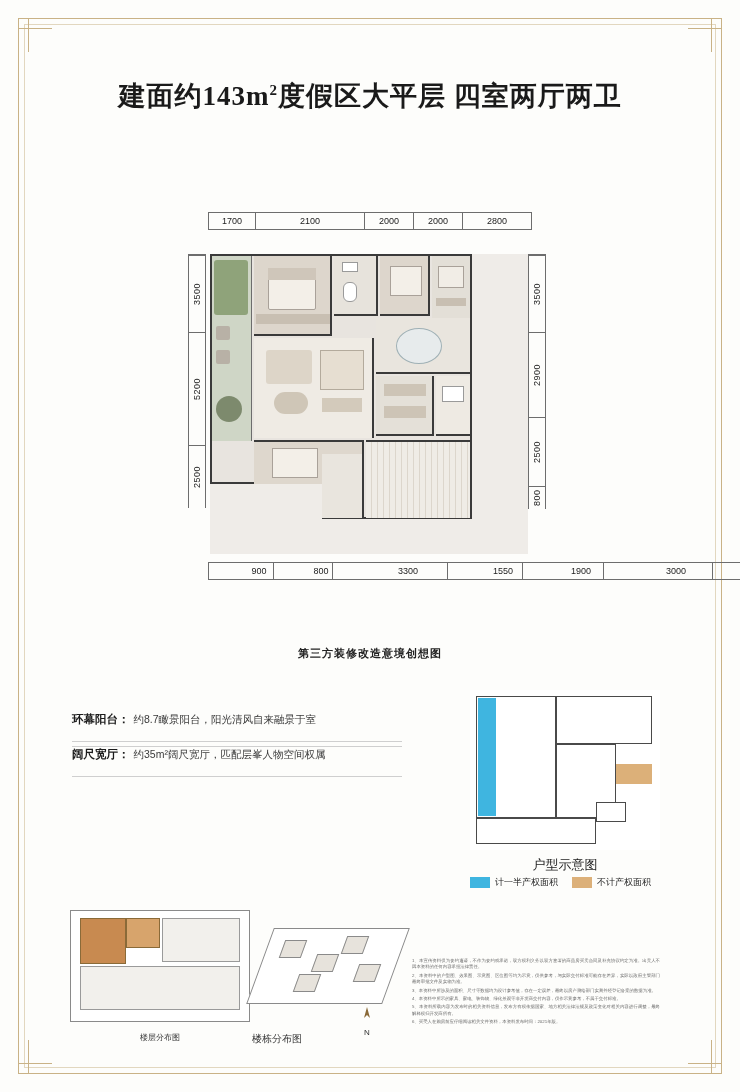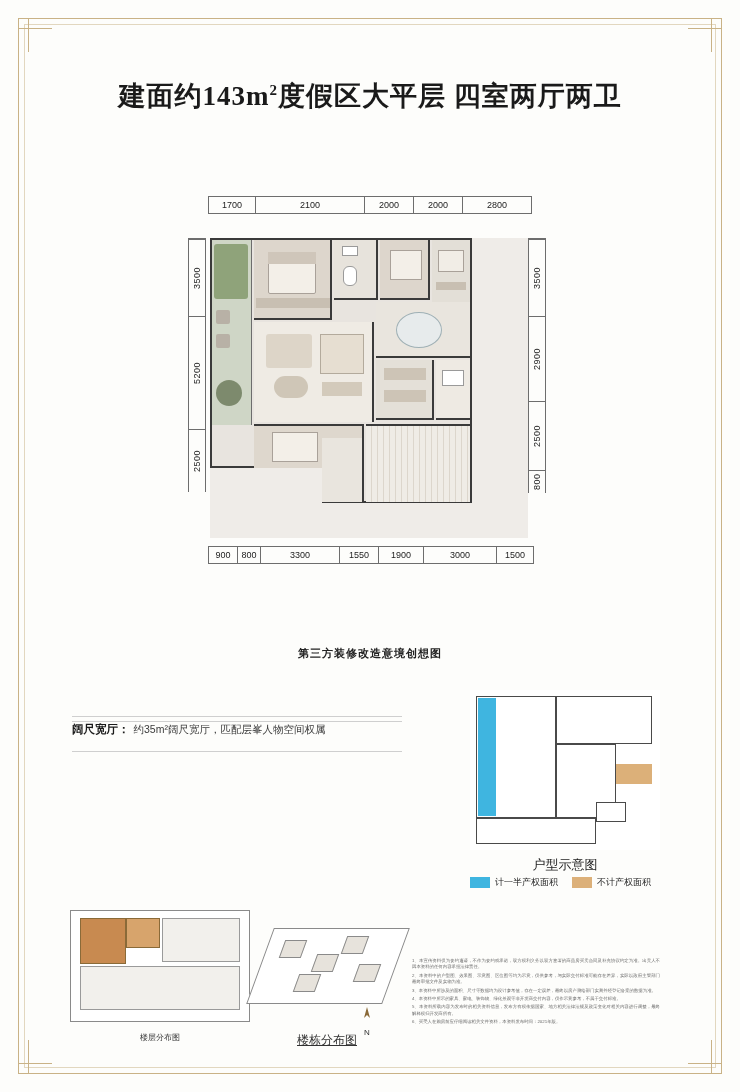--- a/index.html
+++ b/index.html
@@ -44,41 +44,41 @@
     position:absolute;left:0;right:0;top:78px;
     text-align:center;
     font-family:"Liberation Serif", serif;
     font-size:27px;font-weight:bold;letter-spacing:1px;
     color:#1a1a1a;
   }
   .title sup{font-size:15px;vertical-align:super;}
 
   
   .plan-wrap{
-    position:absolute;left:180px;top:196px;width:400px;height:390px;
+    position:absolute;left:180px;top:212px;width:400px;height:390px;
   }
   
   .dim-top{
     position:absolute;left:28px;top:0;height:18px;
     display:flex;border:1px solid #6d6d6d;border-right:none;
     box-sizing:border-box;
   }
   .dim-top div{
     border-right:1px solid #6d6d6d;
     font-size:9px;line-height:16px;text-align:center;color:#222;
   }
   
   .dim-bottom{
     position:absolute;left:28px;top:350px;height:18px;
     display:flex;border:1px solid #6d6d6d;border-right:none;
     box-sizing:border-box;
   }
   .dim-bottom div{
     border-right:1px solid #6d6d6d;
-    font-size:9px;line-height:16px;text-align:center;color:#222;
+    font-size:9px;line-height:16px;text-align:center;color:#222;margin-left:36px;
   }
   
   .dim-left{
     position:absolute;left:8px;top:42px;width:18px;
     display:flex;flex-direction:column;border:1px solid #6d6d6d;border-bottom:none;
     box-sizing:border-box;
   }
   .dim-left div{
     border-bottom:1px solid #6d6d6d;
     font-size:9px;color:#222;
@@ -148,22 +148,22 @@
     position:absolute;left:70px;top:910px;width:180px;height:120px;
   }
   .fp-cap{
     position:absolute;left:70px;top:1032px;width:180px;text-align:center;
     font-size:8px;color:#333;
   }
   .bldg-mini{
     position:absolute;left:252px;top:910px;width:150px;height:120px;
   }
   .bd-cap{
-    position:absolute;left:252px;top:1032px;width:150px;text-align:center;
-    font-size:12px;color:#333;text-decoration:underline;
+    position:absolute;left:252px;top:1032px;width:150px;text-align:left;
+    font-size:10px;color:#333;
   }
   .compass{
     position:absolute;left:356px;top:1006px;width:22px;height:28px;
     text-align:center;font-size:8px;color:#333;
   }
 
   
   .disclaimer{
     position:absolute;left:412px;top:958px;width:248px;
     font-size:4.4px;line-height:6.4px;color:#6a6a6a;text-align:justify;
@@ -276,20 +276,24 @@
 
       <div class="rm" style="left:156px;top:186px;width:104px;height:78px;background:repeating-linear-gradient(90deg,#efece6 0 5px,#dcd6cc 5px 6px);border-top:2px solid #3a3a3a;"></div>
       <div class="rm" style="left:112px;top:200px;width:42px;height:64px;background:#e9e5de;border-right:2px solid #3a3a3a;"></div>
     </div>
   </div>
 
   <div class="caption-plan">第三方装修改造意境创想图</div>
 
   <div class="features" id="featuresList">
       <div>
+        <div class="feat-row">
+          <span class="feat-key">环幕阳台：</span>
+          <span class="feat-val">约8.7瞰景阳台，阳光清风自来融景于室</span>
+        </div>
         <div class="feat-underline"></div>
       </div>
       <div>
         <div class="feat-underline"></div>
       </div>
       <div>
         <div class="feat-row">
           <span class="feat-key">阔尺宽厅：</span>
           <span class="feat-val">约35m²阔尺宽厅，匹配层峯人物空间权属</span>
         </div>

